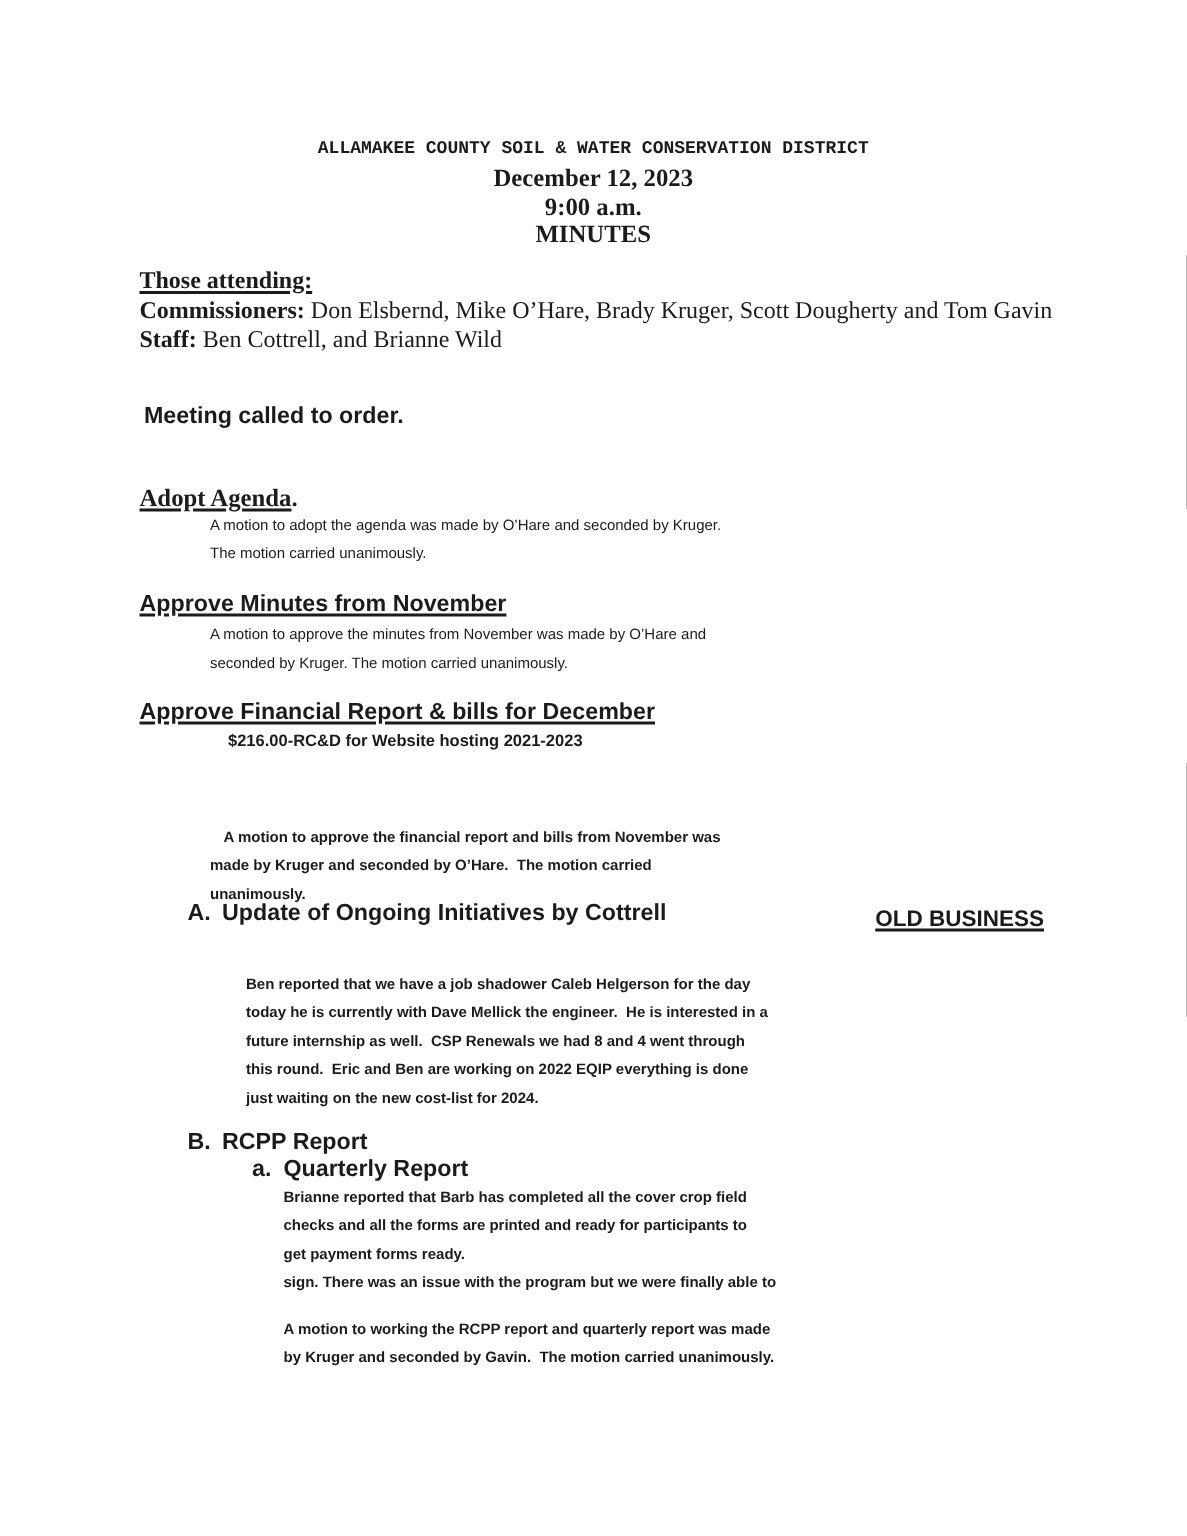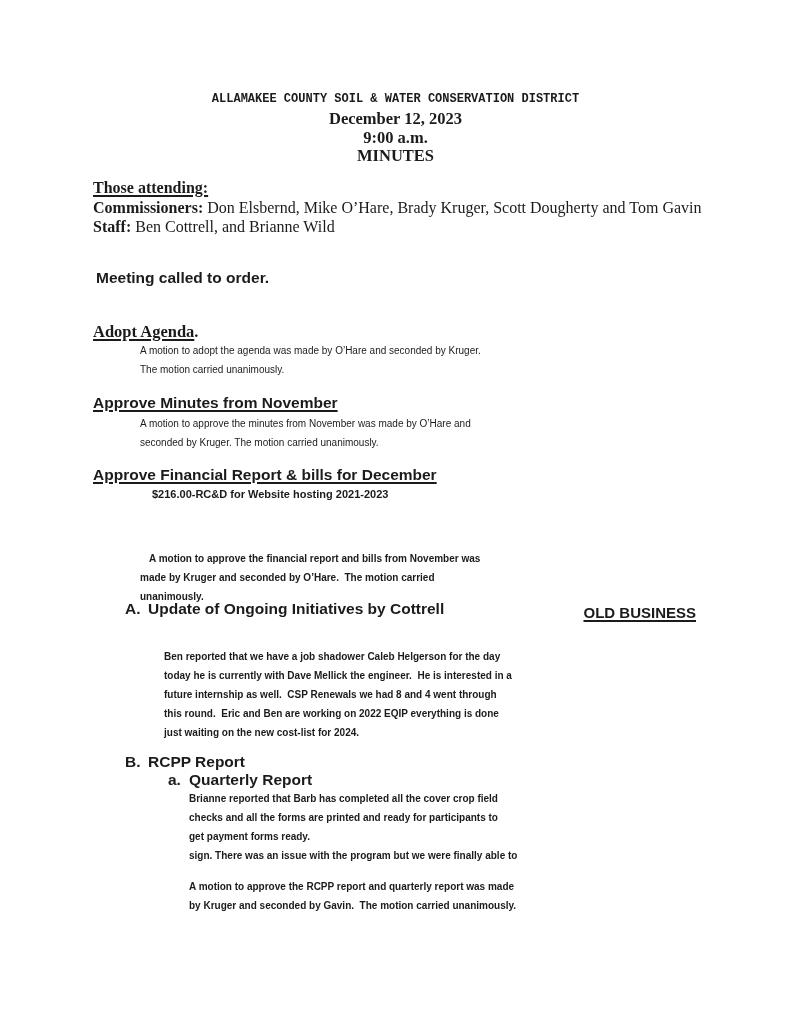--- a/index.html
+++ b/index.html
@@ -112,17 +112,17 @@
 
   <div class="abs sub-a-row sans b item-title"><span class="sub-label">a.</span><span>Quarterly Report</span></div>
   <div class="abs sub-a-body sans b body-txt">
     <div class="ln">Brianne reported that Barb has completed all the cover crop field</div>
     <div class="ln">checks and all the forms are printed and ready for participants to</div>
     <div class="ln">get payment forms ready.</div>
     <div class="ln">sign. There was an issue with the program but we were finally able to</div>
   </div>
 
   <div class="abs rcpp-motion sans b body-txt">
-    <div class="ln">A motion to approve the RCPP report and quarterly report was made</div>
+    <div class="ln">A motion to working the RCPP report and quarterly report was made</div>
     <div class="ln">by Kruger and seconded by Gavin.  The motion carried unanimously.</div>
   </div>
 
 </div>
 
 </body></html>

